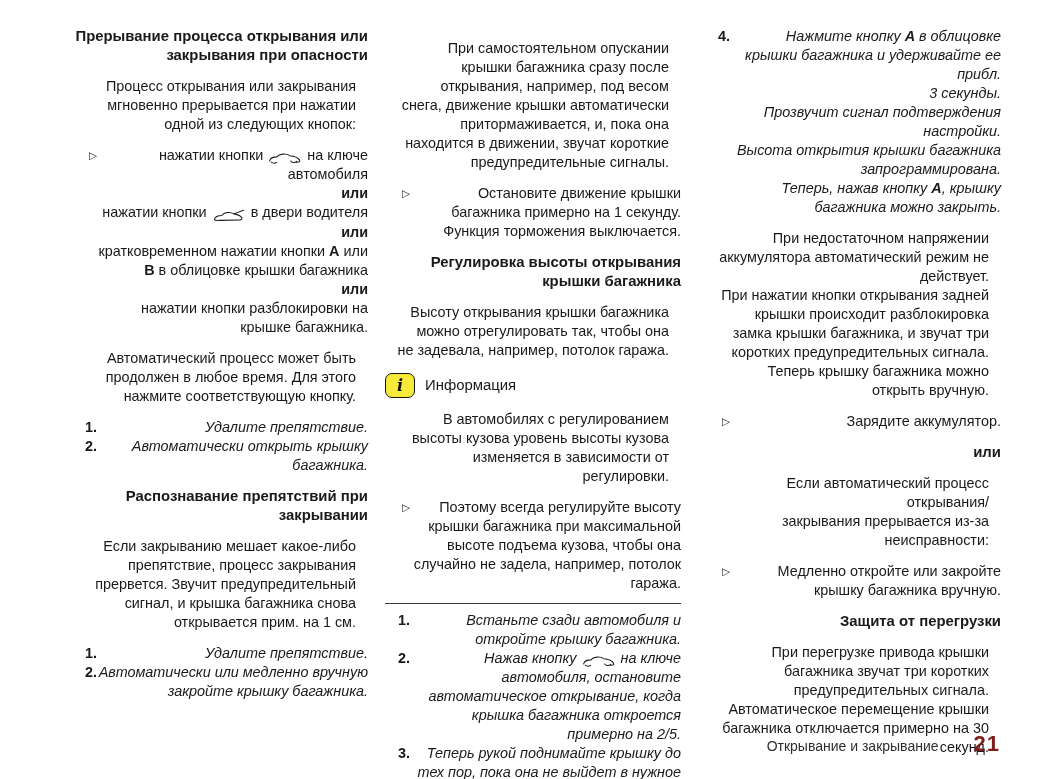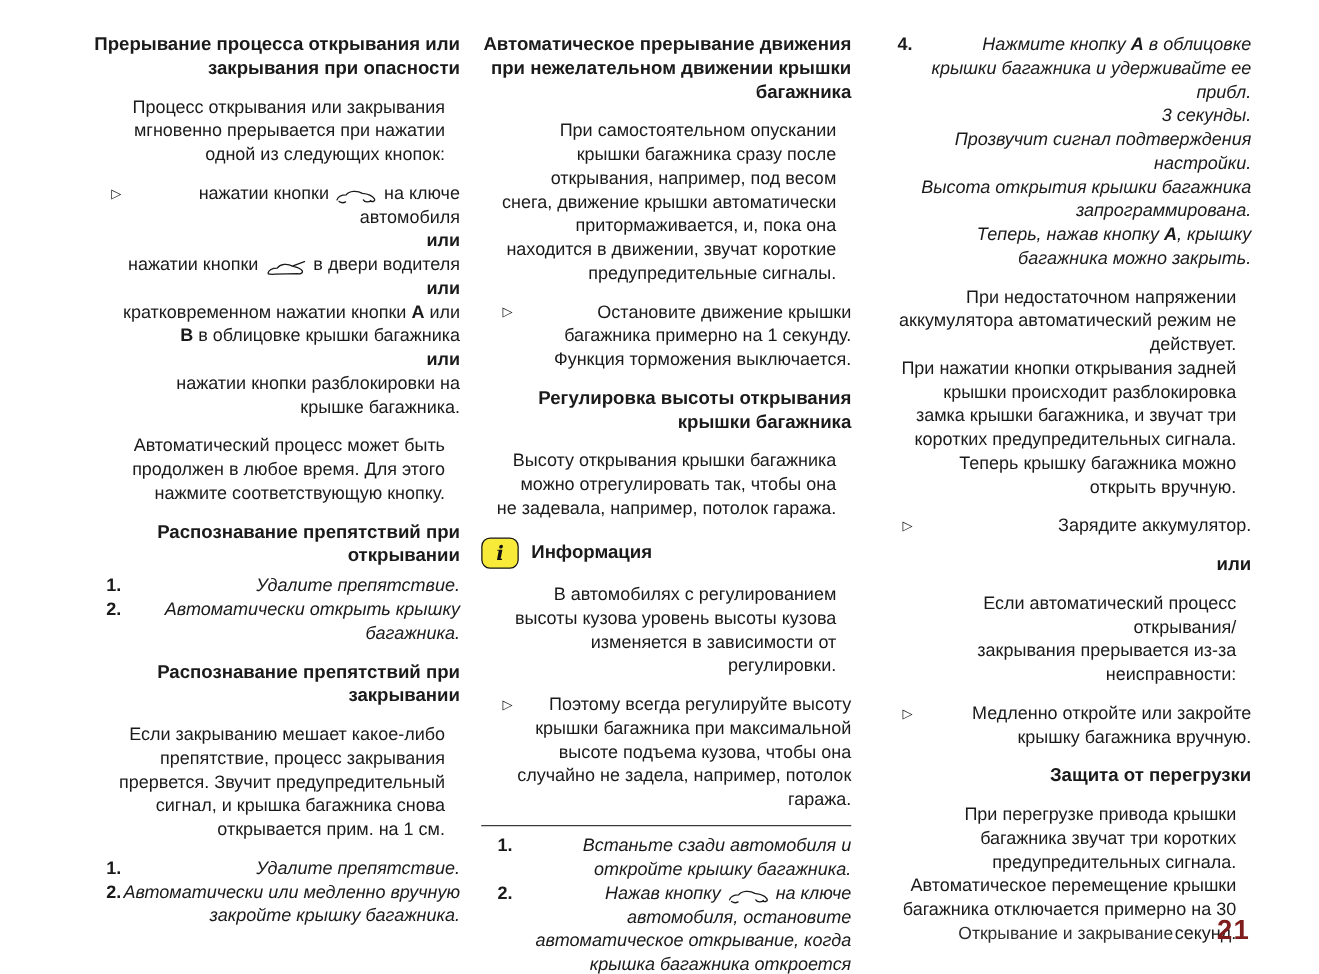--- a/index.html
+++ b/index.html
@@ -28,21 +28,21 @@
   .oli-text{flex:1;font-style:italic;}
   .rule{border:0;border-top:1.6px solid #3c3c3c;margin:10px 0 7px;}
   .info-head{display:flex;align-items:center;gap:10px;margin:13px 0 5px;}
   .info-icon{
     flex:none;width:28px;height:23px;
     background:#f7ea38;border:1.8px solid #141414;border-radius:7px;
     display:flex;align-items:center;justify-content:center;
     font-family:"DejaVu Serif","Liberation Serif",serif;
     font-style:italic;font-weight:bold;font-size:16px;color:#111;
   }
-  .info-title{font-weight:bold;font-size:14.9px;}
+  .info-title{font-weight:normal;font-size:14.9px;}
   .inline-icon{display:inline-block;vertical-align:-2px;line-height:0;margin:0 1px;}
   .inline-icon svg{display:inline-block;vertical-align:middle;}
   .footer{
     position:absolute;right:55px;bottom:22px;
     display:flex;align-items:baseline;gap:23px;
   }
   .footer-title{font-size:14px;color:#2e2e2e;}
   .footer-page{font-size:22px;font-weight:bold;color:#7f1d1d;letter-spacing:1px;margin-left:12px;}
 </style>
 </head>
@@ -54,21 +54,20 @@
       <div class="paragraph"><span>Процесс открывания или закрывания мгновенно прерывается при нажатии одной из следующих кнопок:</span></div>
       <div class="tri">
         <span class="tri-marker">▷</span>
         <div class="tri-text"><span>нажатии кнопки </span><span class="inline-icon"><svg viewBox="0 0 42 16" width="34" height="13" aria-hidden="true">
               <path d="M2 11 C3 7 7 6 11 6 C14 2 22 1.5 27 4.5 C33 5 37 7 39 10 C40 12 38 13 35 12.5 M28 11 c1.5 2.5 5.5 2.5 7.5 .5 M4 12.5 c2 1.5 4.5 1.5 6.5 .5" fill="none" stroke="#1a1a1a" stroke-width="1.3" stroke-linecap="round"></path>
             </svg></span><span> на ключе автомобиля</span><br><span class="b">или</span><br><span>нажатии кнопки </span><span class="inline-icon"><svg viewBox="0 0 42 18" width="34" height="15" aria-hidden="true">
               <path d="M27 7 L39 2.5 M3 14 C4 10 8 9 12 9 C15 5 22 4 27 7 C32 8 36 10 37 12 C37.5 14 35 15 32 14.5 L10 15 C6 15.3 2.7 15 3 14 Z" fill="none" stroke="#1a1a1a" stroke-width="1.3" stroke-linecap="round" stroke-linejoin="round"></path>
             </svg></span><span> в двери водителя</span><br><span class="b">или</span><br><span>кратковременном нажатии кнопки </span><span class="b">А</span><span> или </span><span class="b">В</span><span> в облицовке крышки багажника</span><br><span class="b">или</span><br><span>нажатии кнопки разблокировки на крышке багажника.</span></div>
       </div>
       <div class="paragraph"><span>Автоматический процесс может быть продолжен в любое время. Для этого нажмите соответствующую кнопку.</span></div>
-      <div class="section-heading">Распознавание препятствий при открывании</div>
       <div class="olist">
         <div class="oli">
           <span class="num">1.</span>
           <div class="oli-text"><span>Удалите препятствие.</span></div>
         </div>
         <div class="oli">
           <span class="num">2.</span>
           <div class="oli-text"><span>Автоматически открыть крышку багажника.</span></div>
         </div>
       </div>
@@ -79,21 +78,20 @@
           <span class="num">1.</span>
           <div class="oli-text"><span>Удалите препятствие.</span></div>
         </div>
         <div class="oli">
           <span class="num">2.</span>
           <div class="oli-text"><span>Автоматически или медленно вручную закройте крышку багажника.</span></div>
         </div>
       </div>
     </section>
   <section class="col col2">
-      <div class="section-heading">Автоматическое прерывание движения при нежелательном движении крышки багажника</div>
       <div class="paragraph"><span>При самостоятельном опускании крышки багажника сразу после открывания, например, под весом снега, движение крышки автоматически притормаживается, и, пока она находится в движении, звучат короткие предупредительные сигналы.</span></div>
       <div class="tri">
         <span class="tri-marker">▷</span>
         <div class="tri-text"><span>Остановите движение крышки багажника примерно на 1 секунду.</span><br><span>Функция торможения выключается.</span></div>
       </div>
       <div class="section-heading">Регулировка высоты открывания крышки багажника</div>
       <div class="paragraph"><span>Высоту открывания крышки багажника можно отрегулировать так, чтобы она не задевала, например, потолок гаража.</span></div>
       <div class="info-head">
         <span class="info-icon">i</span>
         <span class="info-title">Информация</span>

